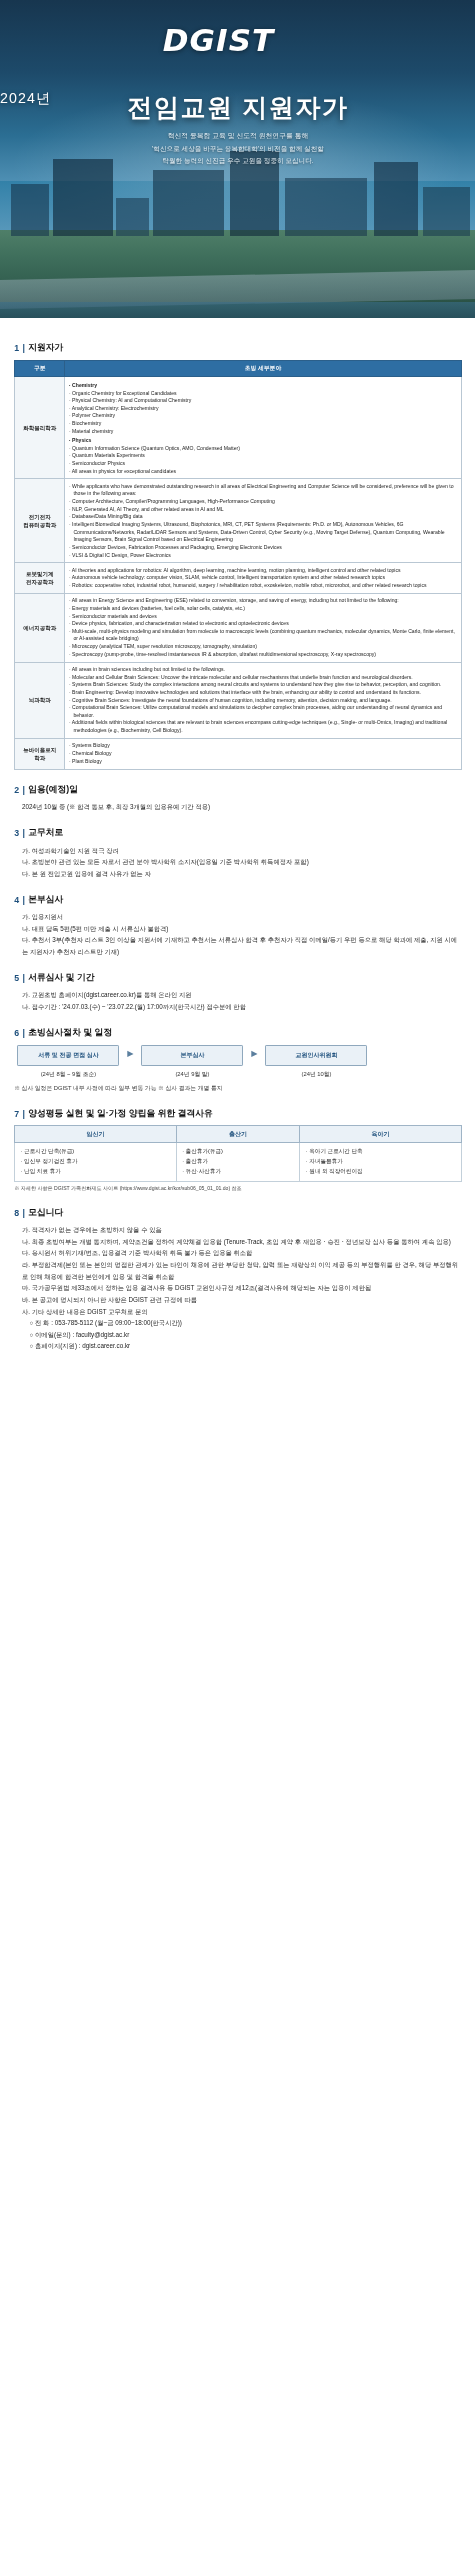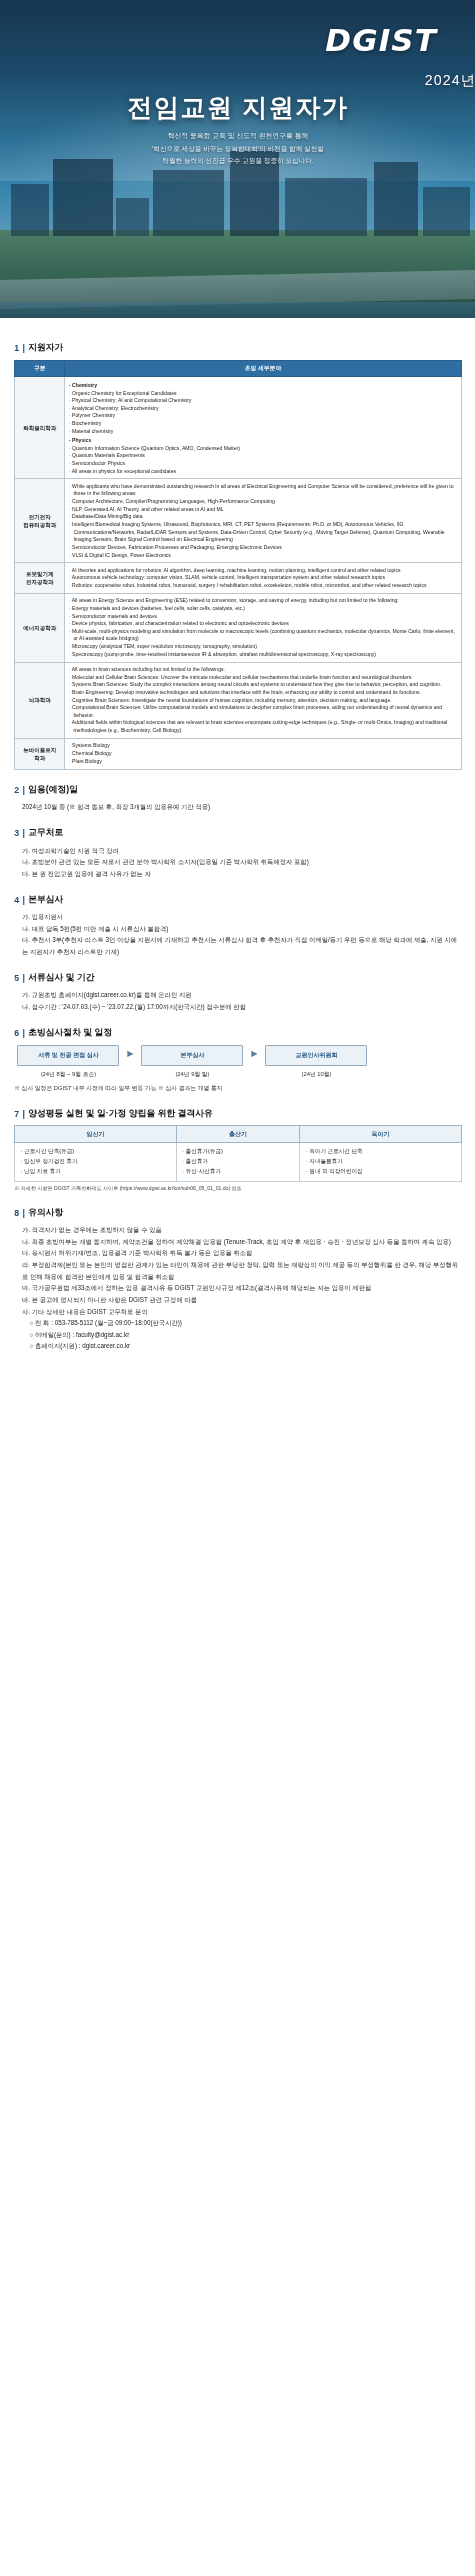--- a/index.html
+++ b/index.html
@@ -48,29 +48,29 @@
     background: linear-gradient(180deg, #8fa6ae 0%, #6d8792 100%);
     transform: skewY(-1.2deg);
     opacity: .55;
   }
   .hero-water {
     position: absolute; left: 0; bottom: 0; width: 476px; height: 16.4px;
     background: linear-gradient(180deg, #3a6e8a 0%, #2a5670 100%);
     opacity: .6;
   }
 
-  .logo-wrap { position: absolute; left: 0; top: 22px; width: 437px; text-align: right; }
+  .logo-wrap { position: absolute; left: 0; top: 22px; width: 437px; text-align: center; }
   .logo-text {
     font-family: "DejaVu Sans", sans-serif;
     font-size: 31px; font-weight: bold; letter-spacing: 1.1px;
     color: #ffffff; text-shadow: 0 1.1px 5.5px rgba(0,0,0,.45);
     font-style: italic;
   }
   .hero-year {
-    position: absolute; left: 0; top: 71px; width: 476px; text-align: right;
+    position: absolute; left: 0; top: 89px; width: 476px; text-align: left;
     color: #ffffff; font-size: 14.2px; letter-spacing: 1.1px;
     text-shadow: 0 1.1px 4.4px rgba(0,0,0,.5);
   }
   .hero-title {
     position: absolute; left: 0; top: 91px; width: 476px; text-align: center;
     color: #ffffff; font-size: 25px; font-weight: bold; letter-spacing: 1.6px;
     text-shadow: 0 1.6px 6.6px rgba(0,0,0,.55);
   }
   .hero-sub {
     position: absolute; left: 0; top: 130px; width: 476px; text-align: center;
@@ -354,21 +354,21 @@
           <td id="env-c1">· 출산휴가(유급)<br>· 출산휴가<br>· 유산·사산휴가</td>
           <td id="env-c2">· 육아기 근로시간 단축<br>· 자녀돌봄휴가<br>· 원내 외 직장어린이집</td>
         </tr>
       </tbody>
     </table>
     <div class="note">※ 자세한 사항은 DGIST 가족친화제도 사이트 (https://www.dgist.ac.kr/kor/sub06_05_01_01.do) 참조</div>
 
     <div class="sec-head">
       <span class="num">8</span>
       <span class="bar">|</span>
-      <span class="tit">유의사항</span>
+      <span class="tit">모십니다</span>
     </div>
     <div class="body-text indent1">
       <span class="ln">가. 적격자가 없는 경우에는 초빙하지 않을 수 있음</span>
       <span class="ln">나. 최종 초빙여부는 개별 통지하며, 계약조건을 정하여 계약체결 임용함 (Tenure-Track, 초임 계약 후 재임용 · 승진 · 정년보장 심사 등을 통하여 계속 임용)</span>
       <span class="ln">다. 응시원서 허위기재/변조, 임용결격 기준 박사학위 취득 불가 등은 임용을 취소함</span>
       <span class="ln">라. 부정합격제(본인 또는 본인의 명접한 관계가 있는 타인이 채용에 관한 부당한 청탁, 압력 또는 재량상의 이익 제공 등의 부정행위를 한 경우, 해당 부정행위로 인해 채용에 합격한 본인에게 임용 및 합격을 취소함</span>
       <span class="ln">마. 국가공무원법 제33조에서 정하는 임용 결격사유 등 DGIST 교원인사규정 제12조(결격사유에 해당되는 자는 임용이 제한됨</span>
       <span class="ln">바. 본 공고에 명시되지 아니한 사항은 DGIST 관련 규정에 따름</span>
       <span class="ln">사. 기타 상세한 내용은 DGIST 교무처로 문의</span>
     </div>

